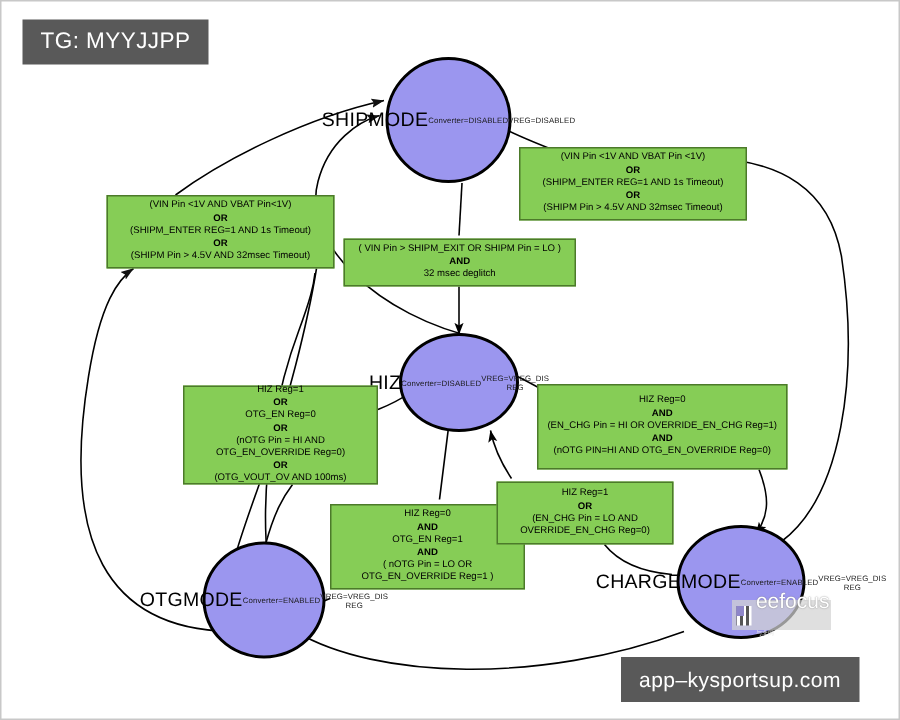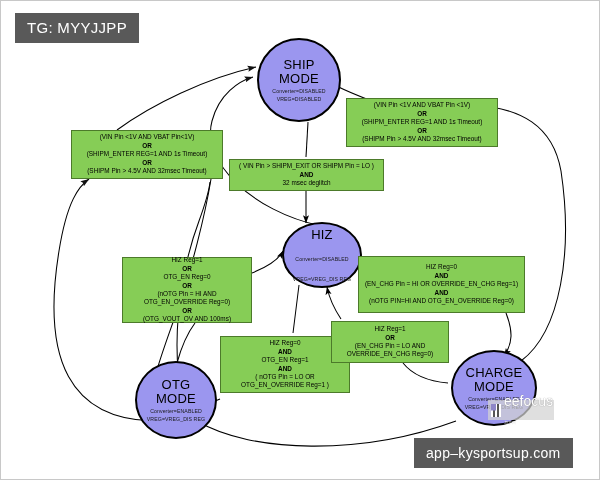--- a/index.html
+++ b/index.html
@@ -29,21 +29,20 @@
   }
 
   
   .node {
     position: absolute;
     border-radius: 50%;
     background: #9b96ef;
     border: 2.5px solid #000000;
     box-sizing: border-box;
     display: flex;
-    flex-direction: column;
     align-items: center;
     justify-content: center;
     text-align: center;
     color: #000000;
   }
   .node .ntitle {
     font-size: 13px;
     line-height: 14px;
     font-weight: normal;
     letter-spacing: 0.2px;
@@ -177,21 +176,21 @@
     </g>
   </svg>
 
   <div class="node" id="node-ship" style="left:256px; top:37px; width:84px; height:84px;">
     <div class="ntitle">SHIP</div>
     <div class="ntitle">MODE</div>
     <div class="nsub">Converter=DISABLED</div>
     <div class="nsub">VREG=DISABLED</div>
   </div>
 
-  <div class="node" id="node-hiz" style="left:281px; top:221px; width:80px; height:66px;gap:12px;">
+  <div class="node" id="node-hiz" style="left:265px; top:221px; width:80px; height:66px;">
     <div class="ntitle">HIZ</div>
     <div class="nsub">Converter=DISABLED</div>
     <div class="nsub">VREG=VREG_DIS REG</div>
   </div>
 
   <div class="node" id="node-otg" style="left:134px; top:360px; width:82px; height:78px;">
     <div class="ntitle">OTG</div>
     <div class="ntitle">MODE</div>
     <div class="nsub">Converter=ENABLED</div>
     <div class="nsub">VREG=VREG_DIS REG</div>

